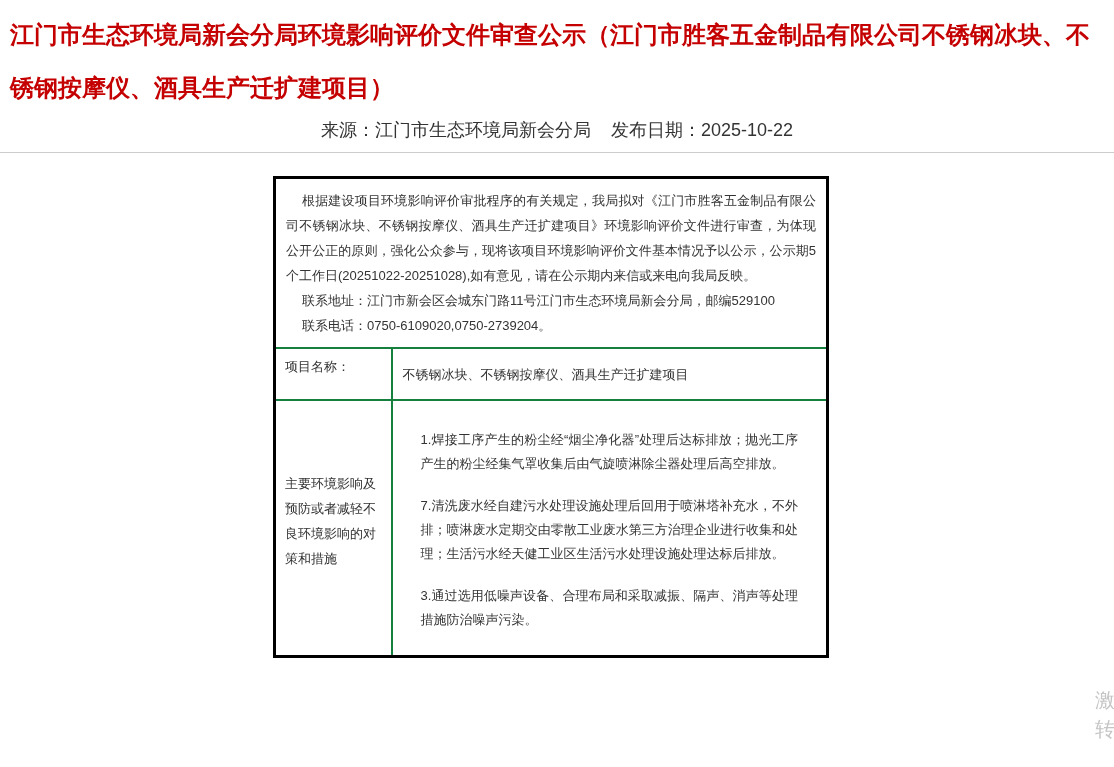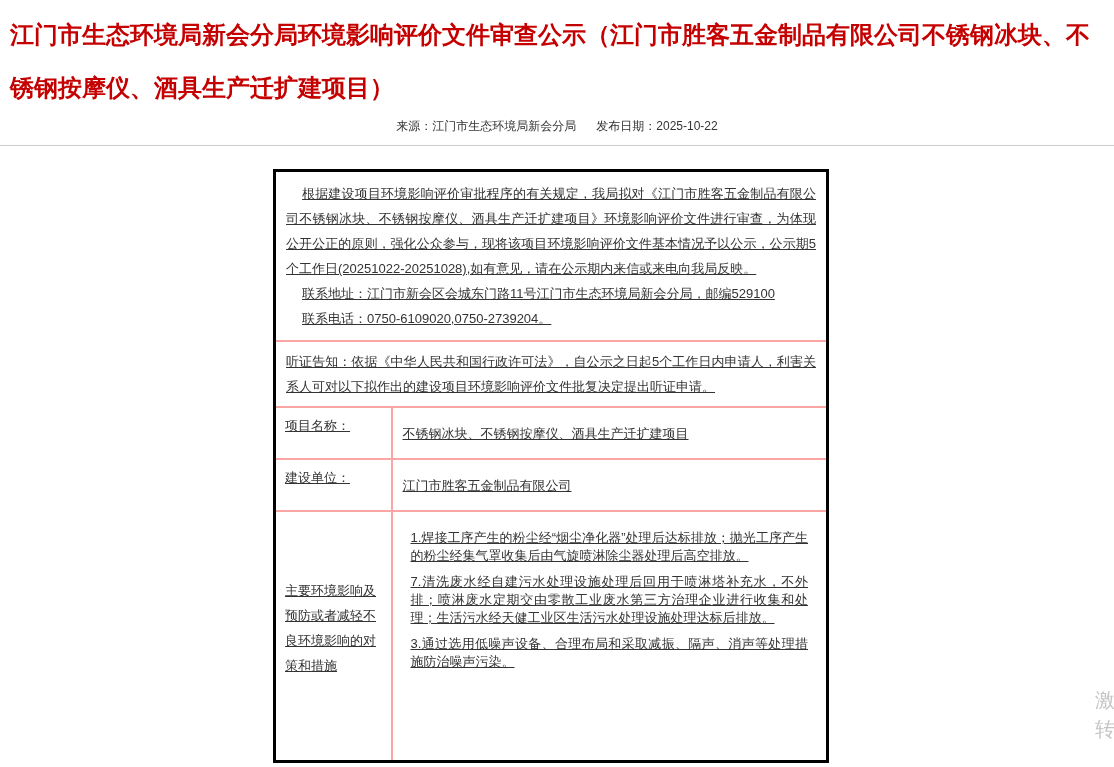--- a/index.html
+++ b/index.html
@@ -16,42 +16,41 @@
     margin: 8px 10px 0 10px;
     font-size: 24px;
     line-height: 53px;
     font-weight: bold;
     color: #c50000;
     text-align: left;
   }
   .meta {
     margin-top: 4px;
     text-align: center;
-    font-size: 12px;
+    font-size: 18px;
     color: #333333;
   }
   .meta .src { margin-right: 20px; }
   .divider {
     margin-top: 10px;
     border-top: 1px solid #cccccc;
     height: 0;
   }
   table.notice-table {
     border-collapse: collapse;
     table-layout: fixed;
     width: 556px;
     margin: 23px 0 0 273px;
     font-size: 13px;
     color: #333333;
     border: 3px solid #000000;
   }
   table.notice-table td {
-    border: 2px solid #fca5a5;
+    border: 2px solid #15803d;
     vertical-align: middle;
-    text-decoration: underline;
   }
   col.c-label { width: 117px; }
   .intro-cell { padding: 9px 10px; }
   .intro-cell p, .hearing-cell p {
     margin: 0;
     line-height: 25px;
     text-align: justify;
   }
   .intro-cell p.ind { text-indent: 16px; }
   .hearing-cell { padding: 7px 10px; }
@@ -59,21 +58,21 @@
     padding: 5px 4px 20px 9px;
     line-height: 25px;
   }
   .value-cell {
     padding: 5px 10px 5px 10px;
     line-height: 25px;
     text-align: justify;
   }
   tr.env-row td.label-cell { height: 250px; vertical-align: middle; }
   tr.env-row td.value-cell { vertical-align: top; padding-top: 9px; }
-  tr.env-row td.value-cell p { margin: 8px; line-height: 18px; text-align: justify; }
+  tr.env-row td.value-cell p { margin: 18px; line-height: 24px; text-align: justify; }
   .side-float {
     position: absolute;
     left: 1095px;
     top: 686px;
     width: 26px;
     font-size: 20px;
     line-height: 29px;
     color: #c5c5c5;
     display: flex;
     flex-direction: column;
@@ -97,31 +96,22 @@
     </colgroup>
   <tbody>
     <tr>
       <td colspan="2" class="intro-cell">
         <p class="ind">根据建设项目环境影响评价审批程序的有关规定，我局拟对《江门市胜客五金制品有限公司不锈钢冰块、不锈钢按摩仪、酒具生产迁扩建项目》环境影响评价文件进行审查，为体现公开公正的原则，强化公众参与，现将该项目环境影响评价文件基本情况予以公示，公示期5个工作日(20251022-20251028),如有意见，请在公示期内来信或来电向我局反映。</p>
         <p class="ind">联系地址：江门市新会区会城东门路11号江门市生态环境局新会分局，邮编529100</p>
         <p class="ind">联系电话：0750-6109020,0750-2739204。</p>
       </td>
     </tr>
     <tr>
-      <td colspan="2" class="hearing-cell">
-        <p>听证告知：依据《中华人民共和国行政许可法》，自公示之日起5个工作日内申请人，利害关系人可对以下拟作出的建设项目环境影响评价文件批复决定提出听证申请。</p>
-      </td>
-    </tr>
-    <tr>
       <td class="label-cell">项目名称：</td>
       <td class="value-cell">不锈钢冰块、不锈钢按摩仪、酒具生产迁扩建项目</td>
-    </tr>
-    <tr>
-      <td class="label-cell">建设单位：</td>
-      <td class="value-cell">江门市胜客五金制品有限公司</td>
     </tr>
     <tr class="env-row">
       <td class="label-cell">主要环境影响及预防或者减轻不良环境影响的对策和措施</td>
       <td class="value-cell">
         <p>1.焊接工序产生的粉尘经“烟尘净化器”处理后达标排放；抛光工序产生的粉尘经集气罩收集后由气旋喷淋除尘器处理后高空排放。</p>
         <p>7.清洗废水经自建污水处理设施处理后回用于喷淋塔补充水，不外排；喷淋废水定期交由零散工业废水第三方治理企业进行收集和处理；生活污水经天健工业区生活污水处理设施处理达标后排放。</p>
         <p>3.通过选用低噪声设备、合理布局和采取减振、隔声、消声等处理措施防治噪声污染。</p>
       </td>
     </tr>
   </tbody>

